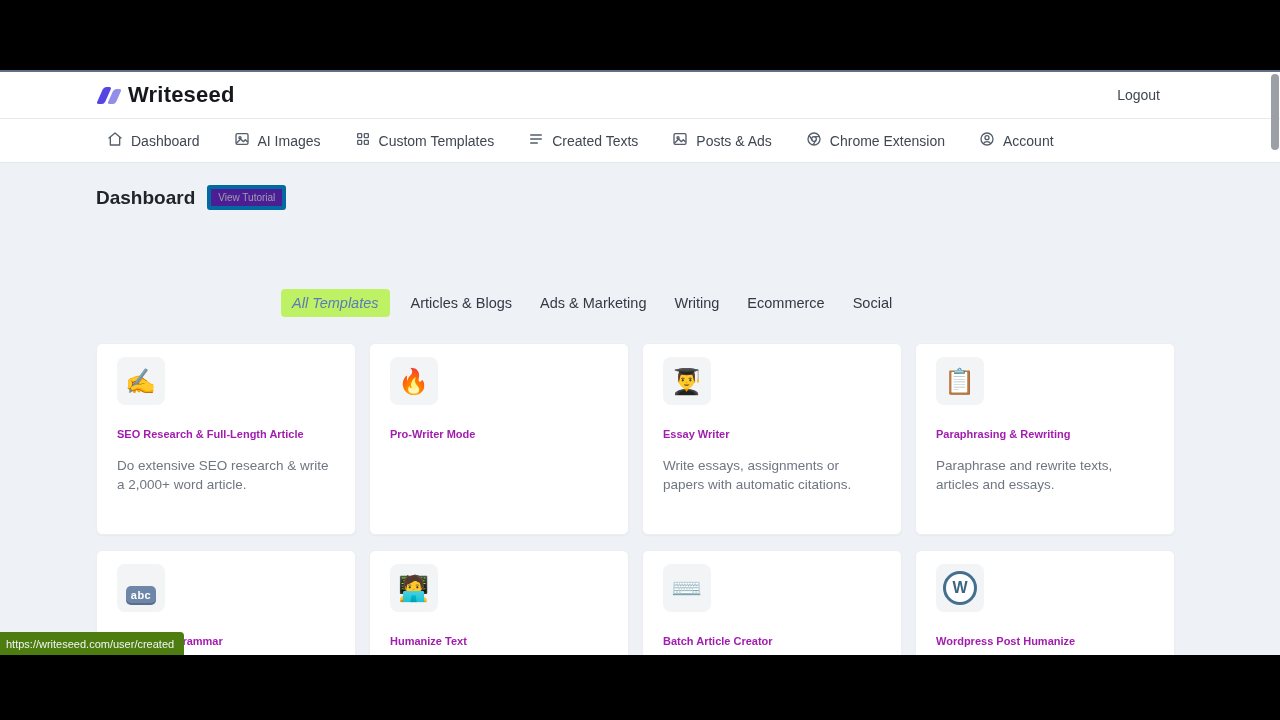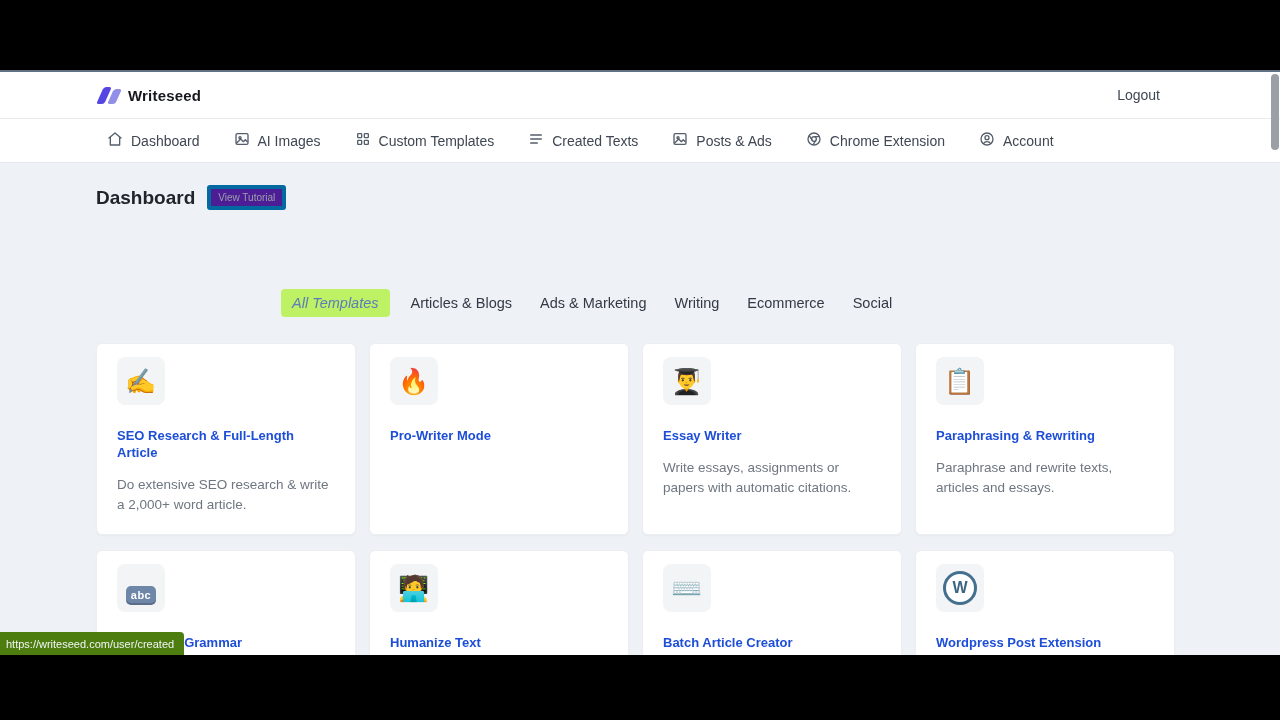--- a/index.html
+++ b/index.html
@@ -10,21 +10,21 @@
             background:#ffffff; border-top:2px solid #5f7183; overflow:hidden; }
 
   
   .header { position:relative; height:46px; display:flex; align-items:center;
             padding:0 120px 0 100px; background:#fff; }
   .logo { display:flex; align-items:center; gap:9px; }
   .logo-slashes { display:flex; gap:3px; transform:skewX(-24deg); }
   .logo-slashes i { display:block; width:8px; height:17px; border-radius:2.5px; }
   .logo-slashes i.s1 { background:#5546e3; }
   .logo-slashes i.s2 { background:#928fe9; height:15px; margin-top:2px; }
-  .logo-text { font-size:15px; font-weight:bold; color:#16181d; letter-spacing:.2px; }
+  .logo-text { font-size:22px; font-weight:bold; color:#16181d; letter-spacing:.2px; }
   .logout { margin-left:auto; font-size:14px; color:#3f4752; cursor:pointer; }
 
   
   .navbar { height:45px; background:#fff; border-top:1px solid #e8eaee;
             border-bottom:1px solid #e4e7ec; display:flex; align-items:center;
             gap:34px; padding-left:107px; }
   .nav-item { display:flex; align-items:center; gap:8px; font-size:14px;
               color:#3f4752; cursor:pointer; white-space:nowrap; }
   .nav-item svg { stroke:#555e6b; }
 
@@ -55,21 +55,21 @@
           box-shadow:0 1px 2px rgba(30,40,60,.04); }
   .icon-tile { width:48px; height:48px; background:#f2f4f6; border-radius:8px;
                display:flex; align-items:center; justify-content:center;
                font-size:25px; line-height:1; margin-bottom:22px; }
   .abc-chip { background:#6e87a8; color:#fff; font-size:11px; font-weight:bold;
               border-radius:5px; padding:4px 5px; letter-spacing:.5px;
               box-shadow:inset 0 -2px 0 rgba(0,0,0,.18);margin-top:15px; }
   .wp-badge { width:34px; height:34px; border-radius:50%; background:#fff;
               border:3px solid #44708f; color:#3c6583; font-weight:bold; font-size:16px;
               display:flex; align-items:center; justify-content:center; }
-  .card-title { font-size:13px; font-weight:600; color:#1d4ed8; line-height:1.32;
+  .card-title { font-size:11px; font-weight:600; color:#a21caf; line-height:1.32;
                 margin-bottom:14px; max-width:222px; }
   .card-desc { font-size:13.5px; color:#6e7681; line-height:1.45; max-width:226px; }
 
   
   .status-tip { position:absolute; left:0; top:560px; height:23px; z-index:5;
                 background:#4d7c0f; color:#f2f5f7; font-size:11px;
                 display:flex; align-items:center; padding:0 10px 0 6px;
                 border-top-right-radius:4px; }
 
   
@@ -223,21 +223,21 @@
             <span>⌨️</span>
           </div>
         <div class="card-title">Batch Article Creator</div>
         <div class="card-desc"></div>
       </div>
 
       <div class="card">
         <div class="icon-tile">
             <span class="wp-badge">W</span>
           </div>
-        <div class="card-title">Wordpress Post Extension</div>
+        <div class="card-title">Wordpress Post Humanize</div>
         <div class="card-desc"></div>
       </div>
 
     </div>
   </div>
 
   <div class="status-tip">https://writeseed.com/user/created</div>
 
   <div class="scrollbar">
     <div class="scroll-thumb"></div>

